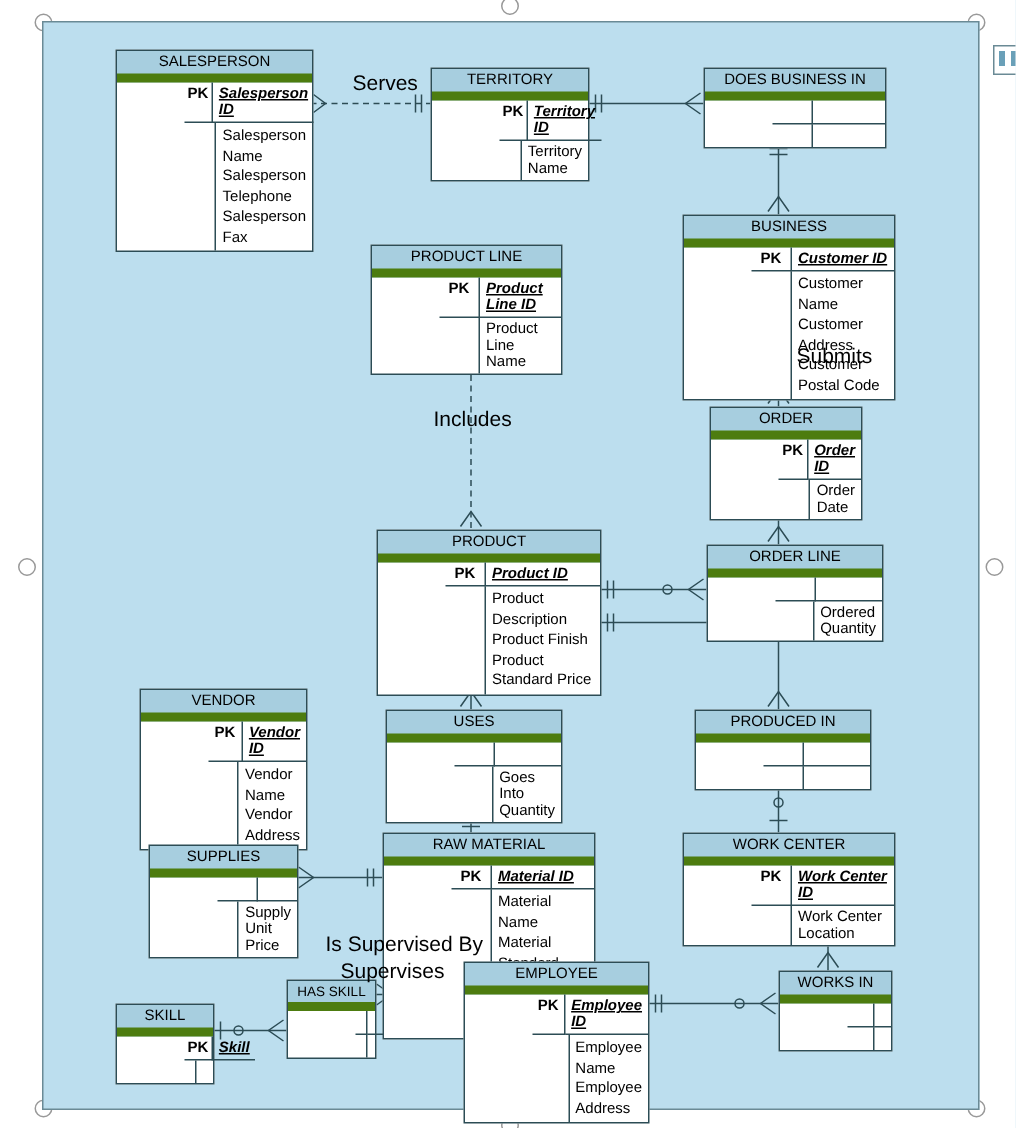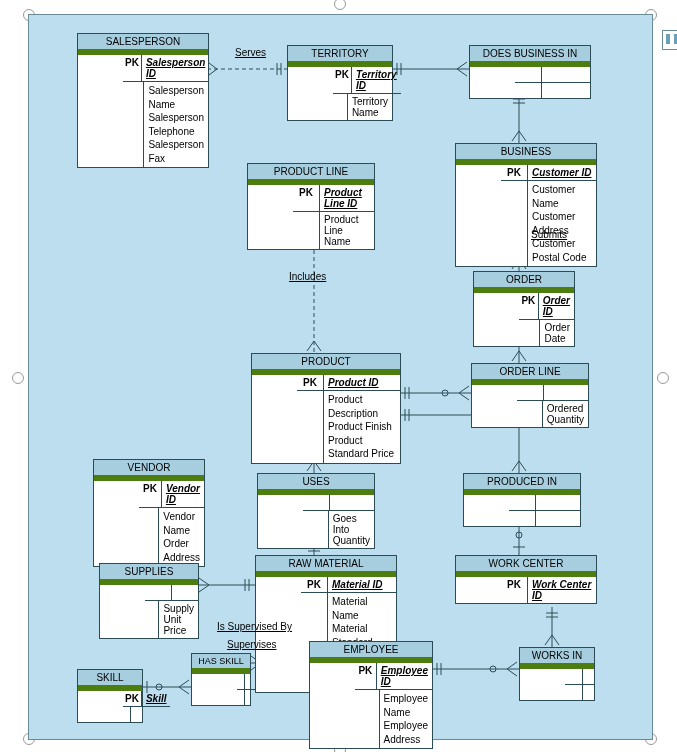--- a/index.html
+++ b/index.html
@@ -10,21 +10,21 @@
   .entity{position:absolute;border:1px solid #2c4c55;background:#fff;font-size:10px;color:#000;}
   .entity .title{background:#a7cedf;border-bottom:6px solid #4d7c0f;text-align:center;padding:2px 4px;font-weight:normal;}
   .entity .row{display:flex;}
   .entity .pkcell{width:22px;border-right:1px solid #2c4c55;border-bottom:1px solid #2c4c55;text-align:center;padding:2px 2px;font-weight:bold;margin-left:45px;}
   .entity .cell{flex:1;border-bottom:1px solid #2c4c55;padding:2px 4px;}
   .entity .row:last-child .pkcell, .entity .row:last-child .cell{border-bottom:none;}
   .entity .pkval{text-decoration:underline;font-weight:bold;font-style:italic;}
   .entity .attrs{line-height:1.35;}
   svg.lines{position:absolute;left:0;top:0;width:623px;height:724px;pointer-events:none;}
   svg.lines line,svg.lines polyline{stroke:#2c4c55;stroke-width:1;fill:none;}
-  .lbl{position:absolute;font-size:10px;color:#000;text-decoration:underline;}
+  .lbl{position:absolute;font-size:14px;color:#000;}
   .side-icon{position:absolute;right:-5px;top:30px;width:18px;height:18px;border:1px solid #6a8a95;background:#fff;}
   .side-icon::before{content:"";position:absolute;left:3px;top:3px;width:4px;height:10px;background:#6aa0b8;}
   .side-icon::after{content:"";position:absolute;right:3px;top:3px;width:4px;height:10px;background:#6aa0b8;}
 </style>
 </head>
 <body>
 
 <div class="canvas">
 
   <div class="handle" style="left:23px;top:9px"></div>
@@ -231,21 +231,21 @@
     </div>
 
     <div class="entity" style="left:64px;top:444px;width:110px">
       <div class="title">VENDOR</div>
       <div class="row">
           <div class="pkcell">PK</div>
           <div class="cell pkval">Vendor ID</div>
         </div>
       <div class="row">
           <div class="pkcell"></div>
-          <div class="cell attrs"><span>Vendor Name</span><br><span>Order Address</span></div>
+          <div class="cell attrs"><span>Vendor Name</span><br><span>Vendor Address</span></div>
         </div>
     </div>
 
     <div class="entity" style="left:228px;top:458px;width:116px">
       <div class="title">USES</div>
       <div class="row">
           <div class="pkcell">&nbsp;</div>
           <div class="cell">&nbsp;</div>
         </div>
       <div class="row">
@@ -288,20 +288,24 @@
           <div class="pkcell"></div>
           <div class="cell attrs"><span>Material Name</span><br><span>Material Standard Cost</span><br><span>Unit Of Measure</span></div>
         </div>
     </div>
 
     <div class="entity" style="left:426px;top:540px;width:140px">
       <div class="title">WORK CENTER</div>
       <div class="row">
           <div class="pkcell">PK</div>
           <div class="cell pkval">Work Center ID</div>
+        </div>
+      <div class="row">
+          <div class="pkcell"></div>
+          <div class="cell">Work Center Location</div>
         </div>
     </div>
 
     <div class="entity" style="left:280px;top:626px;width:122px">
       <div class="title">EMPLOYEE</div>
       <div class="row">
           <div class="pkcell">PK</div>
           <div class="cell pkval">Employee ID</div>
         </div>
       <div class="row">

